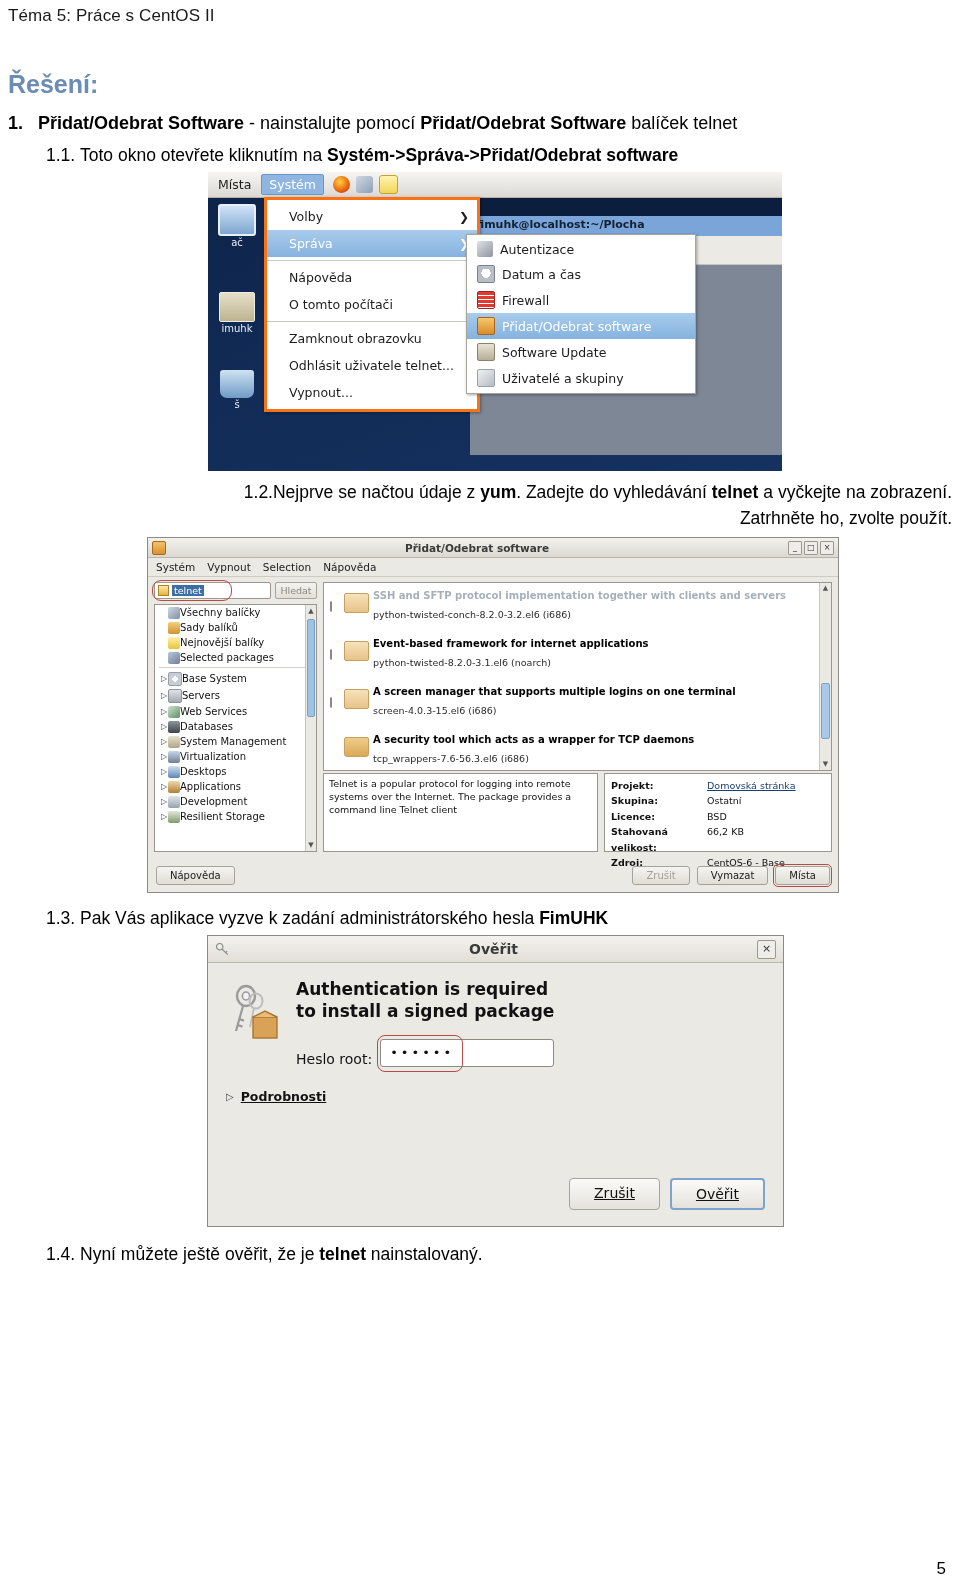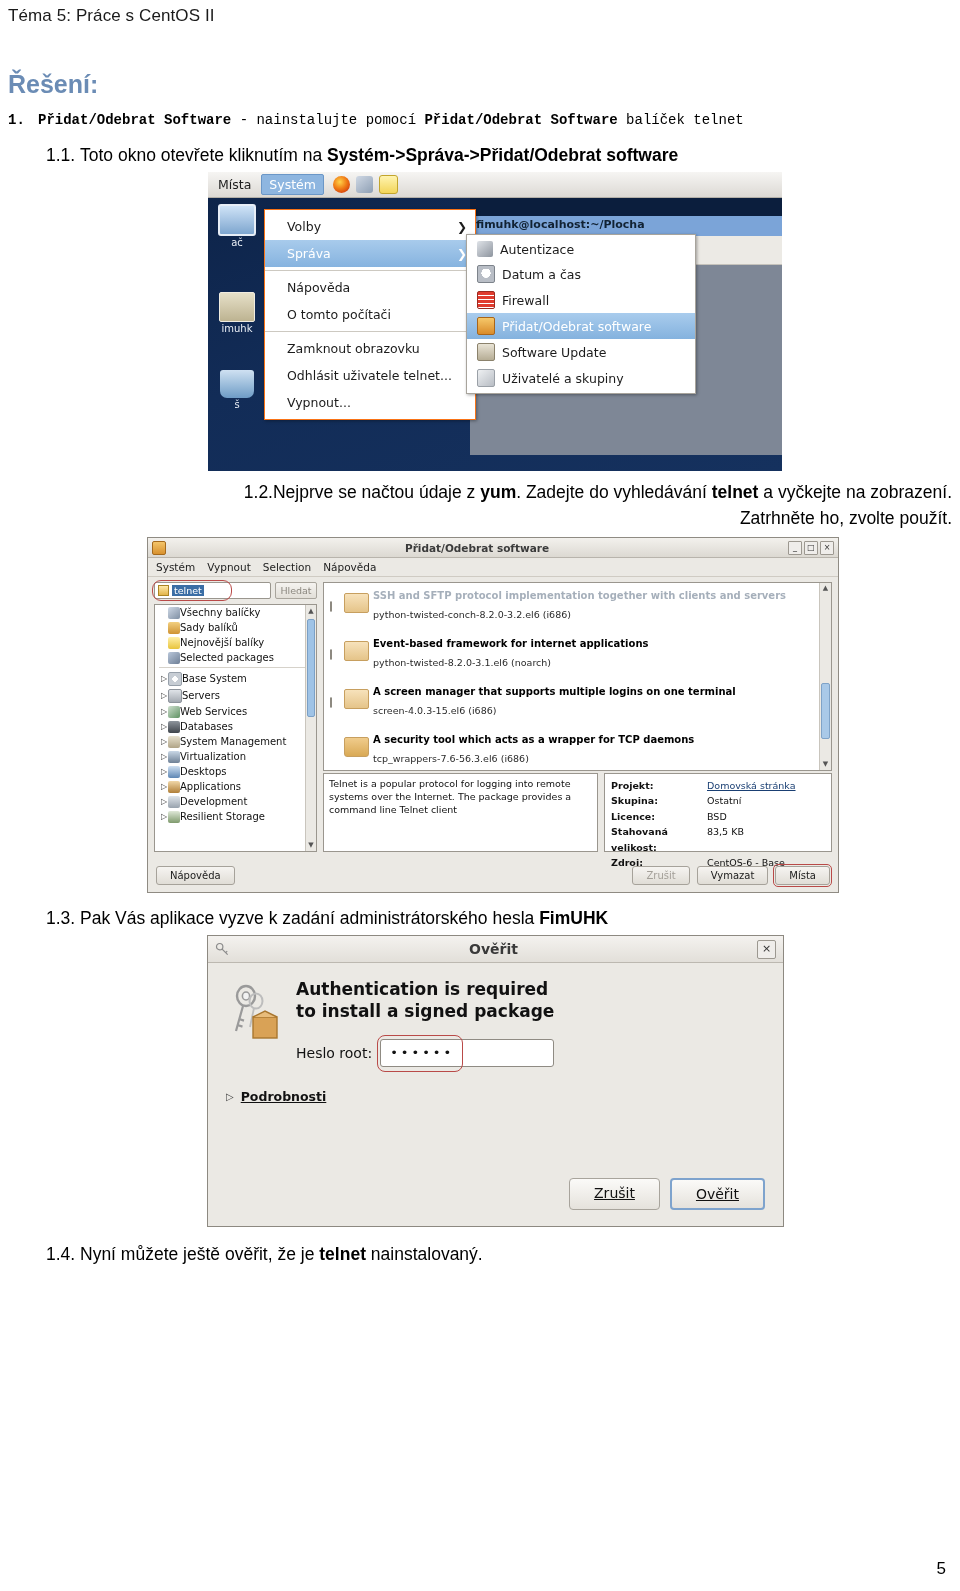--- a/index.html
+++ b/index.html
@@ -31,23 +31,22 @@
     top: 70px;
     font-size: 25px;
     font-weight: bold;
     color: #6b8cb5;
   }
   .item-l1 {
     position: absolute;
     left: 8px;
     top: 110px;
     width: 944px;
-    font-size: 14px;
+    font-size: 18px;
     line-height: 1.45;
-    font-family: Liberation Mono, monospace;
   }
   .item-l1 .num { font-weight: bold; display:inline-block; width:30px; }
   .item-l2 {
     position: absolute;
     left: 46px;
     width: 906px;
     font-size: 17.5px;
     line-height: 1.48;
   }
   .item-l2 .num { display:inline-block; width:34px; }
@@ -112,22 +111,22 @@
 
   
   .s1-dicon { position:absolute; left: 6px; width: 46px; text-align:center; color:#e9eef5; font-size:10px;}
   .s1-dicon .glyph { width:34px; height:28px; margin:0 auto 1px; }
   .di-computer { background: linear-gradient(#cfe3f7,#7ea6cf); border:2px solid #e7eef7; border-radius:3px; }
   .di-home { background: linear-gradient(#e6e0c8,#bdb391); border:1px solid #f0ece0; border-radius:2px; }
   .di-trash { background: linear-gradient(#cfe1f2,#6e9cc6); border-radius: 3px 3px 7px 7px; }
 
   
   .s1-menu {
-    position: absolute; left: 56px; top: 37px; width: 210px;
-    background: #ffffff; border:1px solid #f97316;
+    position: absolute; left: 56px; top: 25px; width: 210px;
+    background: #ffffff; border:3px solid #f97316;
     box-shadow: 1px 1px 3px rgba(0,0,0,.35);
     padding: 3px 0;
   }
   .s1-mi {
     position: relative; font-size: 12.5px; color: #1c1c1c;
     padding: 6px 22px 6px 22px; white-space: nowrap;
   }
   .s1-mi.hl { background: linear-gradient(#a8cbec,#86b3df); color:#ffffff; }
   .s1-mi .arrow {
     position:absolute; right:8px; top:50%; transform:translateY(-50%);
@@ -306,21 +305,21 @@
     width:17px;height:17px;border:1px solid #9c9890; background:#efedea; border-radius:2px;
     font-size:11px; line-height:15px; text-align:center; color:#333;
   }
   .s3-body { position:absolute; left:0; right:0; top:27px; bottom:0; padding:16px 18px 0 18px; box-sizing:border-box;}
   .s3-flex { display:flex; gap:14px; }
   .s3-keyicon { width:56px; flex:0 0 56px; padding-top:4px; }
   .s3-h {
     font-size:17px; font-weight:bold; line-height:1.28; color:#111; margin-bottom:8px;
   }
   .s3-p { font-size:14px; line-height:1.34; color:#1a1a1a; }
-  .s3-pwrow { display:flex; align-items:center; gap:8px; margin-top:16px; }
+  .s3-pwrow { display:flex; align-items:flex-end; gap:8px; margin-top:16px; }
   .s3-pwlabel { font-size:14px; color:#111; }
   .s3-pwfield {
     position:relative; flex:1; height:26px; background:#ffffff;
     border:1px solid #8f8b83; border-radius:3px; display:flex; align-items:center; padding:0 9px;
   }
   .s3-dots { letter-spacing:3px; font-size:13px; color:#111; }
   .s3-pwring {
     position:absolute; left:-4px; top:-5px; width:84px; height:35px;
     border:1.5px solid #b94a48; border-radius:8px;
   }
@@ -621,21 +620,21 @@
           <div class="mrow">
             <span class="mk">Skupina:</span>
             <span class="mv">Ostatní</span>
           </div>
           <div class="mrow">
             <span class="mk">Licence:</span>
             <span class="mv">BSD</span>
           </div>
           <div class="mrow">
             <span class="mk">Stahovaná velikost:</span>
-            <span class="mv">83,5 KB</span>
+            <span class="mv">66,2 KB</span>
           </div>
           <div class="mrow">
             <span class="mk">Zdroj:</span>
             <span class="mv">CentOS-6 - Base</span>
           </div>
         </div>
       </div>
     </div>
   </div>
 

